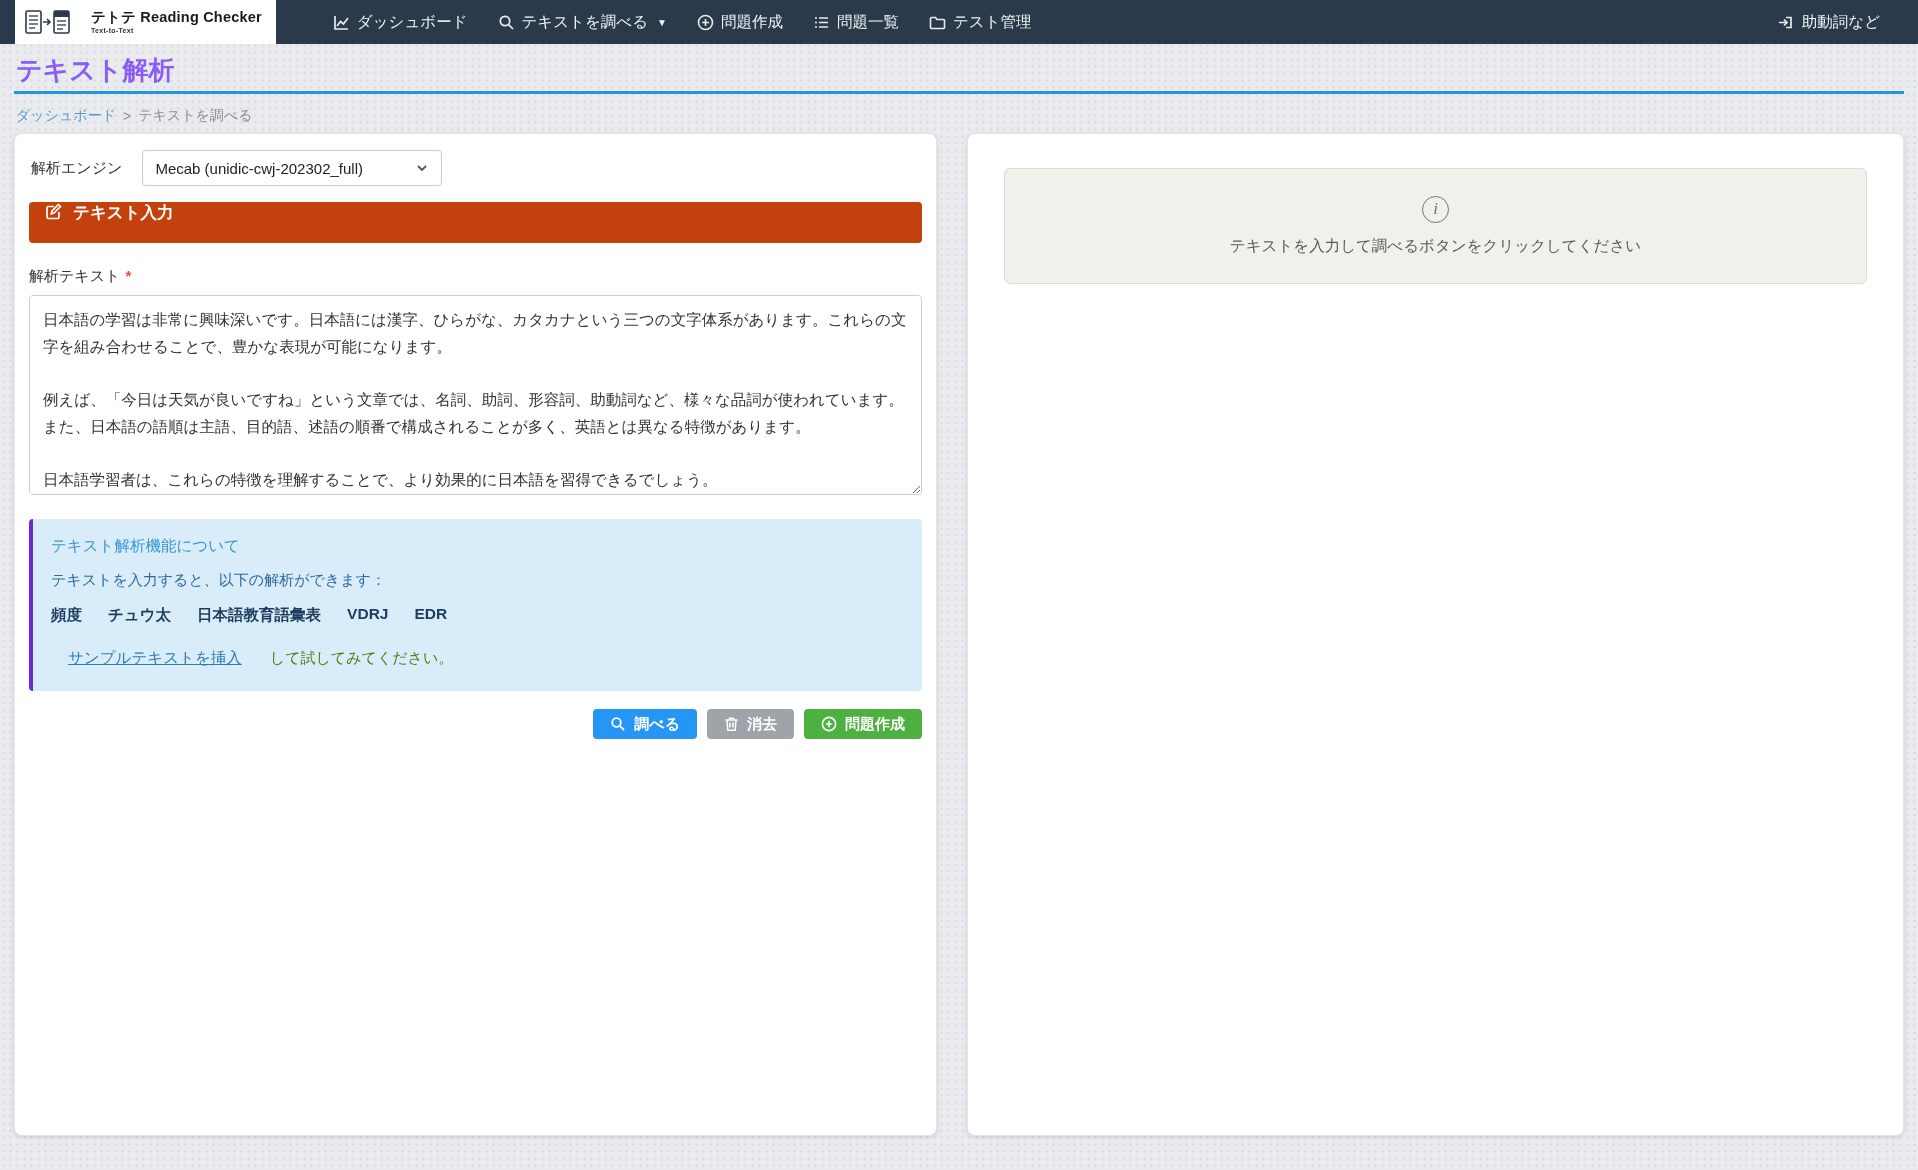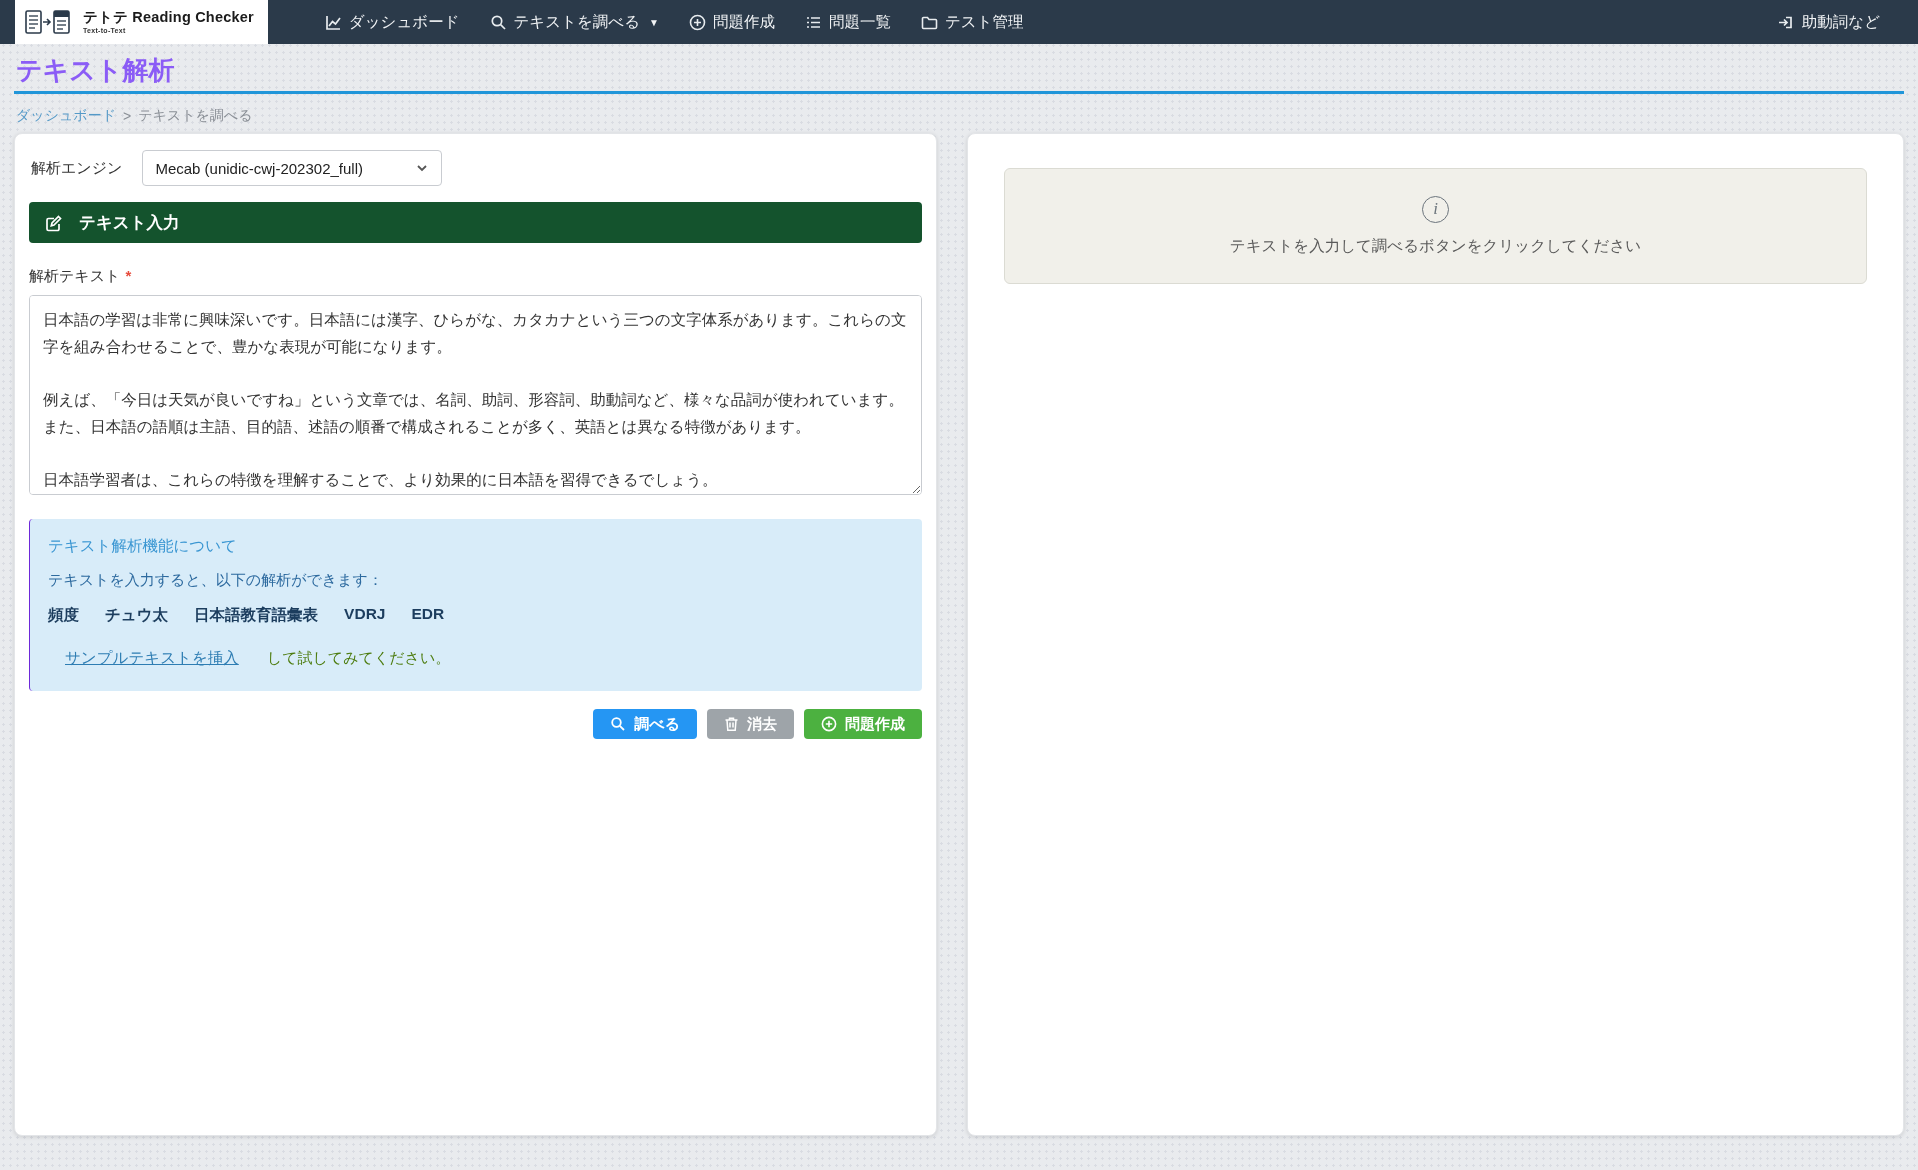--- a/index.html
+++ b/index.html
@@ -12,21 +12,21 @@
     color: #333;
   }
 
   
   .navbar {
     height: 44px; background: #2b3a4a; display: flex; align-items: stretch;
     color: #f2f4f6; padding-right: 38px;
   }
   .logo-box {
     background: #fff; margin-left: 15px; padding: 0 14px 0 10px;
-    display: flex; align-items: center; gap: 12px; color: #222; cursor: pointer;
+    display: flex; align-items: center; gap: 20px; color: #222; cursor: pointer;
   }
   .logo-text { display: flex; flex-direction: column; line-height: 1; }
   .logo-title { font-size: 14.5px; font-weight: bold; letter-spacing: 0.2px; color: #1b1b1b; }
   .logo-sub { font-size: 7px; font-weight: bold; color: #333; margin-top: 2px; letter-spacing: 0.3px; }
   .nav-menu { display: flex; align-items: stretch; margin-left: 42px; }
   .nav-item {
     display: flex; align-items: center; gap: 7px; padding: 0 15px;
     font-size: 15.5px; cursor: pointer; white-space: nowrap;
   }
   .nav-caret { font-size: 10px; margin-left: 2px; }
@@ -57,39 +57,39 @@
   .engine-label { font-size: 15px; color: #333; }
   .select {
     width: 300px; height: 36px; background: #fff; border: 1px solid #c9ccd1; border-radius: 4px;
     display: flex; align-items: center; justify-content: space-between; padding: 0 12px;
     font-size: 15px; color: #222; cursor: pointer;
   }
   .select svg { stroke: #555; }
 
   
   .section-bar {
-    margin-top: 16px; height: 41px; background: #14532d; border-radius: 4px;
-    display: flex; align-items: center; gap: 16px; padding: 0 16px;
+    margin-top: 16px; height: 41px; background: #c2410c; border-radius: 4px;
+    display: flex; align-items: flex-start; gap: 10px; padding: 0 16px;
     color: #fff; font-size: 16.5px; font-weight: bold;
   }
   .section-bar svg { stroke: #fff; }
 
   
   .field-label-row { margin-top: 24px; font-size: 15px; color: #333; }
   .required { color: #e74c3c; margin-left: 5px; font-weight: bold; }
   .analysis-textarea {
     margin-top: 9px; width: 100%; height: 200px; resize: vertical;
     border: 1px solid #c9ccd1; border-radius: 4px; padding: 11px 13px;
     font-family: "Liberation Sans", "DejaVu Sans", sans-serif;
     font-size: 15.5px; line-height: 1.72; color: #333; background: #fff; outline: none;
   }
 
   
   .info-box {
-    margin-top: 20px; background: #d8ecf9; border-left: 1px solid #6d28d9;
+    margin-top: 20px; background: #d8ecf9; border-left: 4px solid #6d28d9;
     border-radius: 4px; padding: 17px 18px 22px 18px;
   }
   .info-title { color: #3a96d2; font-size: 15.5px; margin-bottom: 14px; }
   .info-desc { color: #2d6a9f; font-size: 15px; margin-bottom: 15px; }
   .info-features { display: flex; gap: 26px; margin-bottom: 22px; }
   .info-features span { font-weight: bold; color: #1c3d5e; font-size: 15.5px; }
   .info-sample-row { display: flex; align-items: center; gap: 28px; margin-left: 17px; }
   .sample-link { color: #2e7db3; font-size: 15.5px; text-decoration: underline; cursor: pointer; }
   .sample-suffix { color: #4d7c0f; font-size: 15px; }
 

